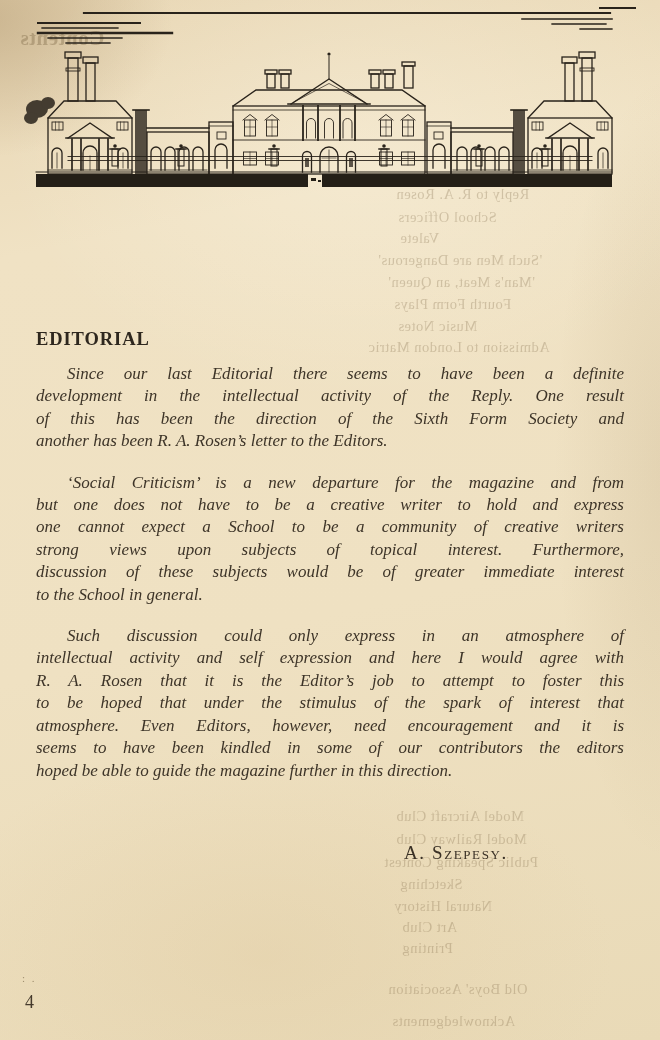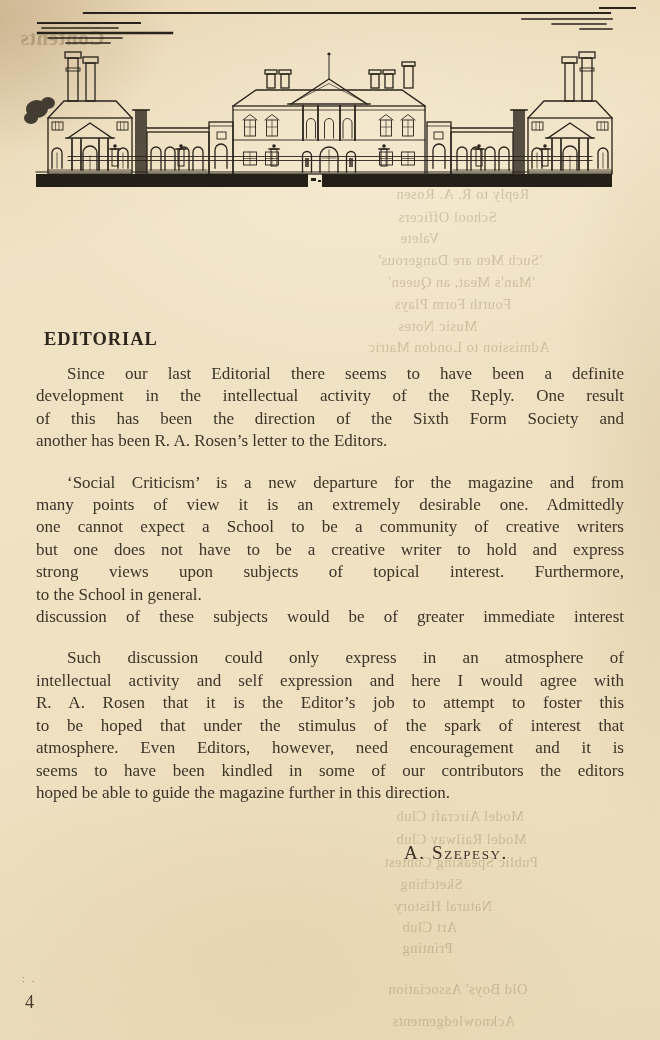--- a/index.html
+++ b/index.html
@@ -24,23 +24,23 @@
   .ghost-line.plain { transform:none; filter:none; font-size:11px; letter-spacing:2px; color:rgba(95,76,47,0.55); }
 
   .illustration { position:absolute; left:24px; top:6px; width:612px; height:188px; z-index:2; }
 
   .content {
     position:absolute; left:36px; top:328px; width:588px; z-index:3;
     color:#3d3428; font-size:17px;
   }
   .heading {
     font-size:18.5px; font-weight:bold; letter-spacing:0.9px;
-    color:#2e271e; margin:0 0 13px 8px; line-height:22px;
-  }
-  .para { margin:0 0 19px 0; }
+    color:#2e271e; margin:0 0 13px 0; line-height:22px;
+  }
+  .para { margin:0 0 19px 0;font-style:italic; }
   .line { line-height:22.4px; text-align:justify; text-align-last:justify; }
   .line.first { text-indent:31px; }
   .line.last { text-align-last:left; }
 
   .signature {
     position:absolute; left:404px; top:842px; z-index:3;
     font-variant:small-caps; font-size:19px; letter-spacing:1.6px; color:#39limit3025;
     color:#3a3126;
     text-align:center;
   }
@@ -245,26 +245,25 @@
 <div class="content">
   <h1 class="heading">EDITORIAL</h1>
   <div class="para">
       <div class="line first">Since our last Editorial there seems to have been a definite</div>
       <div class="line">development in the intellectual activity of the Reply.  One result</div>
       <div class="line">of this has been the direction of the Sixth Form Society and</div>
       <div class="line last">another has been R. A. Rosen’s letter to the Editors.</div>
     </div>
   <div class="para">
       <div class="line first">‘Social Criticism’ is a new departure for the magazine and from</div>
-      <div class="line">many points of view it is an extremely desirable one.  Admittedly</div>
+      <div class="line">but one does not have to be a creative writer to hold and express</div>
       <div class="line">one cannot expect a School to be a community of creative writers</div>
-      <div class="line">but one does not have to be a creative writer to hold and express</div>
       <div class="line">strong views upon subjects of topical interest.  Furthermore,</div>
+      <div class="line">discussion of these subjects would be of greater immediate interest</div>
       <div class="line last">to the School in general.</div>
-      <div class="line">discussion of these subjects would be of greater immediate interest</div>
     </div>
   <div class="para">
       <div class="line first">Such discussion could only express in an atmosphere of</div>
       <div class="line">intellectual activity and self expression and here I would agree with</div>
       <div class="line">R. A. Rosen that it is the Editor’s job to attempt to foster this</div>
       <div class="line">to be hoped that under the stimulus of the spark of interest that</div>
       <div class="line">atmosphere.  Even Editors, however, need encouragement and it is</div>
       <div class="line">seems to have been kindled in some of our contributors the editors</div>
       <div class="line last">hoped be able to guide the magazine further in this direction.</div>
     </div>

